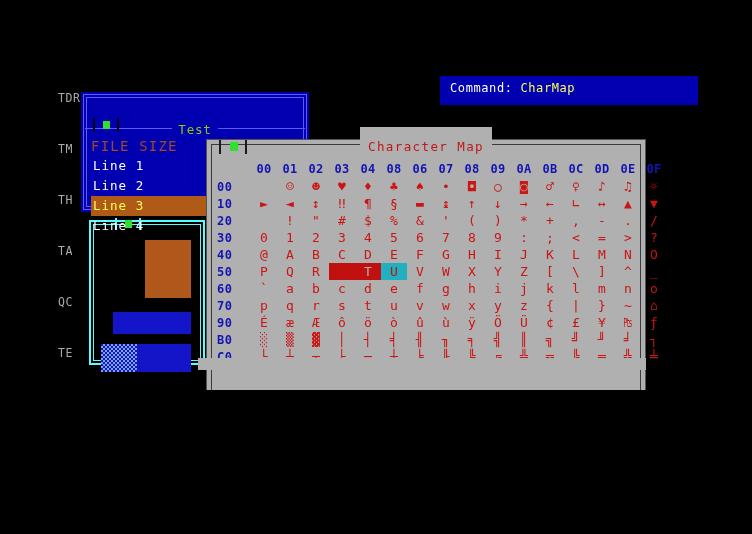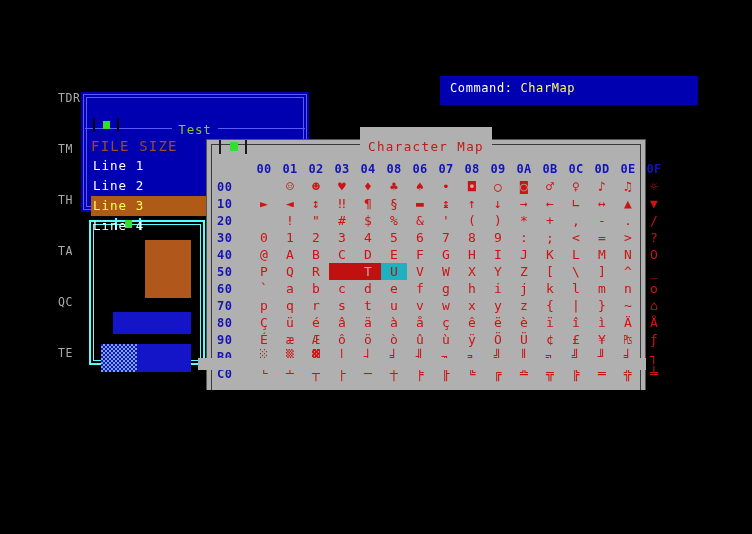--- a/index.html
+++ b/index.html
@@ -354,39 +354,20 @@
               <div class="cmcell">x</div>
               <div class="cmcell">y</div>
               <div class="cmcell">z</div>
               <div class="cmcell">{</div>
               <div class="cmcell">|</div>
               <div class="cmcell">}</div>
               <div class="cmcell">~</div>
               <div class="cmcell">⌂</div>
             </div>
             <div class="cmrow">
-              <div class="cmlbl">80</div>
-              <div class="cmcell">Ç</div>
-              <div class="cmcell">ü</div>
-              <div class="cmcell">é</div>
-              <div class="cmcell">â</div>
-              <div class="cmcell">ä</div>
-              <div class="cmcell">à</div>
-              <div class="cmcell">å</div>
-              <div class="cmcell">ç</div>
-              <div class="cmcell">ê</div>
-              <div class="cmcell">ë</div>
-              <div class="cmcell">è</div>
-              <div class="cmcell">ï</div>
-              <div class="cmcell">î</div>
-              <div class="cmcell">ì</div>
-              <div class="cmcell">Ä</div>
-              <div class="cmcell">Å</div>
-            </div>
-            <div class="cmrow">
               <div class="cmlbl">90</div>
               <div class="cmcell">É</div>
               <div class="cmcell">æ</div>
               <div class="cmcell">Æ</div>
               <div class="cmcell">ô</div>
               <div class="cmcell">ö</div>
               <div class="cmcell">ò</div>
               <div class="cmcell">û</div>
               <div class="cmcell">ù</div>
               <div class="cmcell">ÿ</div>

